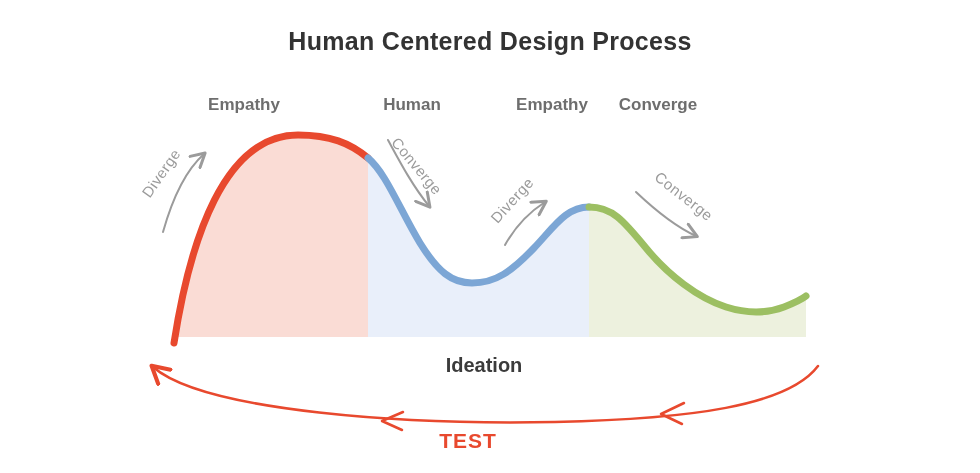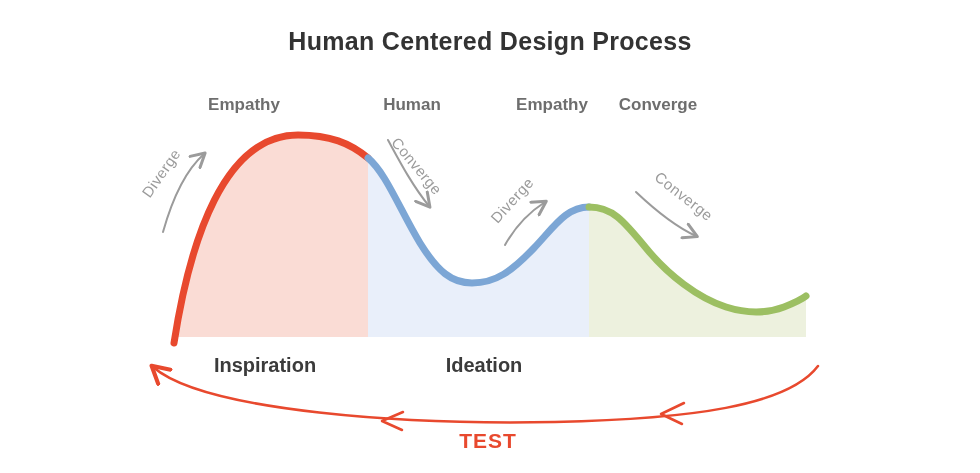--- a/index.html
+++ b/index.html
@@ -17,21 +17,21 @@
   }
   .stage-label{
     position:absolute;top:354px;transform:translateX(-50%);
     font-size:20px;font-weight:bold;color:#3b3b3b;white-space:nowrap;
   }
   .flow-label{
     position:absolute;font-size:15px;color:#9b9b9b;white-space:nowrap;
     transform:translate(-50%,-50%) rotate(var(--rot));letter-spacing:.5px;
   }
   .test-label{
-    position:absolute;top:429px;left:488px;transform:translateX(-50%);
+    position:absolute;top:429px;left:468px;transform:translateX(-50%);
     font-size:21px;font-weight:bold;color:#e8492e;letter-spacing:1px;
   }
   svg{position:absolute;top:0;left:0;}
 </style>
 </head>
 <body>
 
 <div class="canvas">
 
   <div class="title">Human Centered Design Process</div>
@@ -67,18 +67,17 @@
     <path fill="none" stroke="#e8492e" stroke-width="2.5" stroke-linecap="round" marker-end="url(#ah-red)" d="M818,366 C788,406 690,419 555,422 C410,425 205,412 153,367"></path>
     <path fill="none" stroke="#e8492e" stroke-width="2.5" stroke-linecap="round" stroke-linejoin="round" d="M684,403 L661,414 L682,424"></path>
     <path fill="none" stroke="#e8492e" stroke-width="2.5" stroke-linecap="round" stroke-linejoin="round" d="M403,412 L382,421 L402,430"></path>
   </svg>
 
   <div class="flow-label" style="left:161px;top:173px;--rot:-55deg">Diverge</div>
   <div class="flow-label" style="left:417px;top:166px;--rot:50deg">Converge</div>
   <div class="flow-label" style="left:512px;top:200px;--rot:-48deg">Diverge</div>
   <div class="flow-label" style="left:684px;top:196px;--rot:38deg">Converge</div>
 
-  <div class="stage-label" style="left:265px">Inspiration</div>
   <div class="stage-label" style="left:484px">Ideation</div>
 
   <div class="test-label">TEST</div>
 
 </div>
 
 </body></html>

